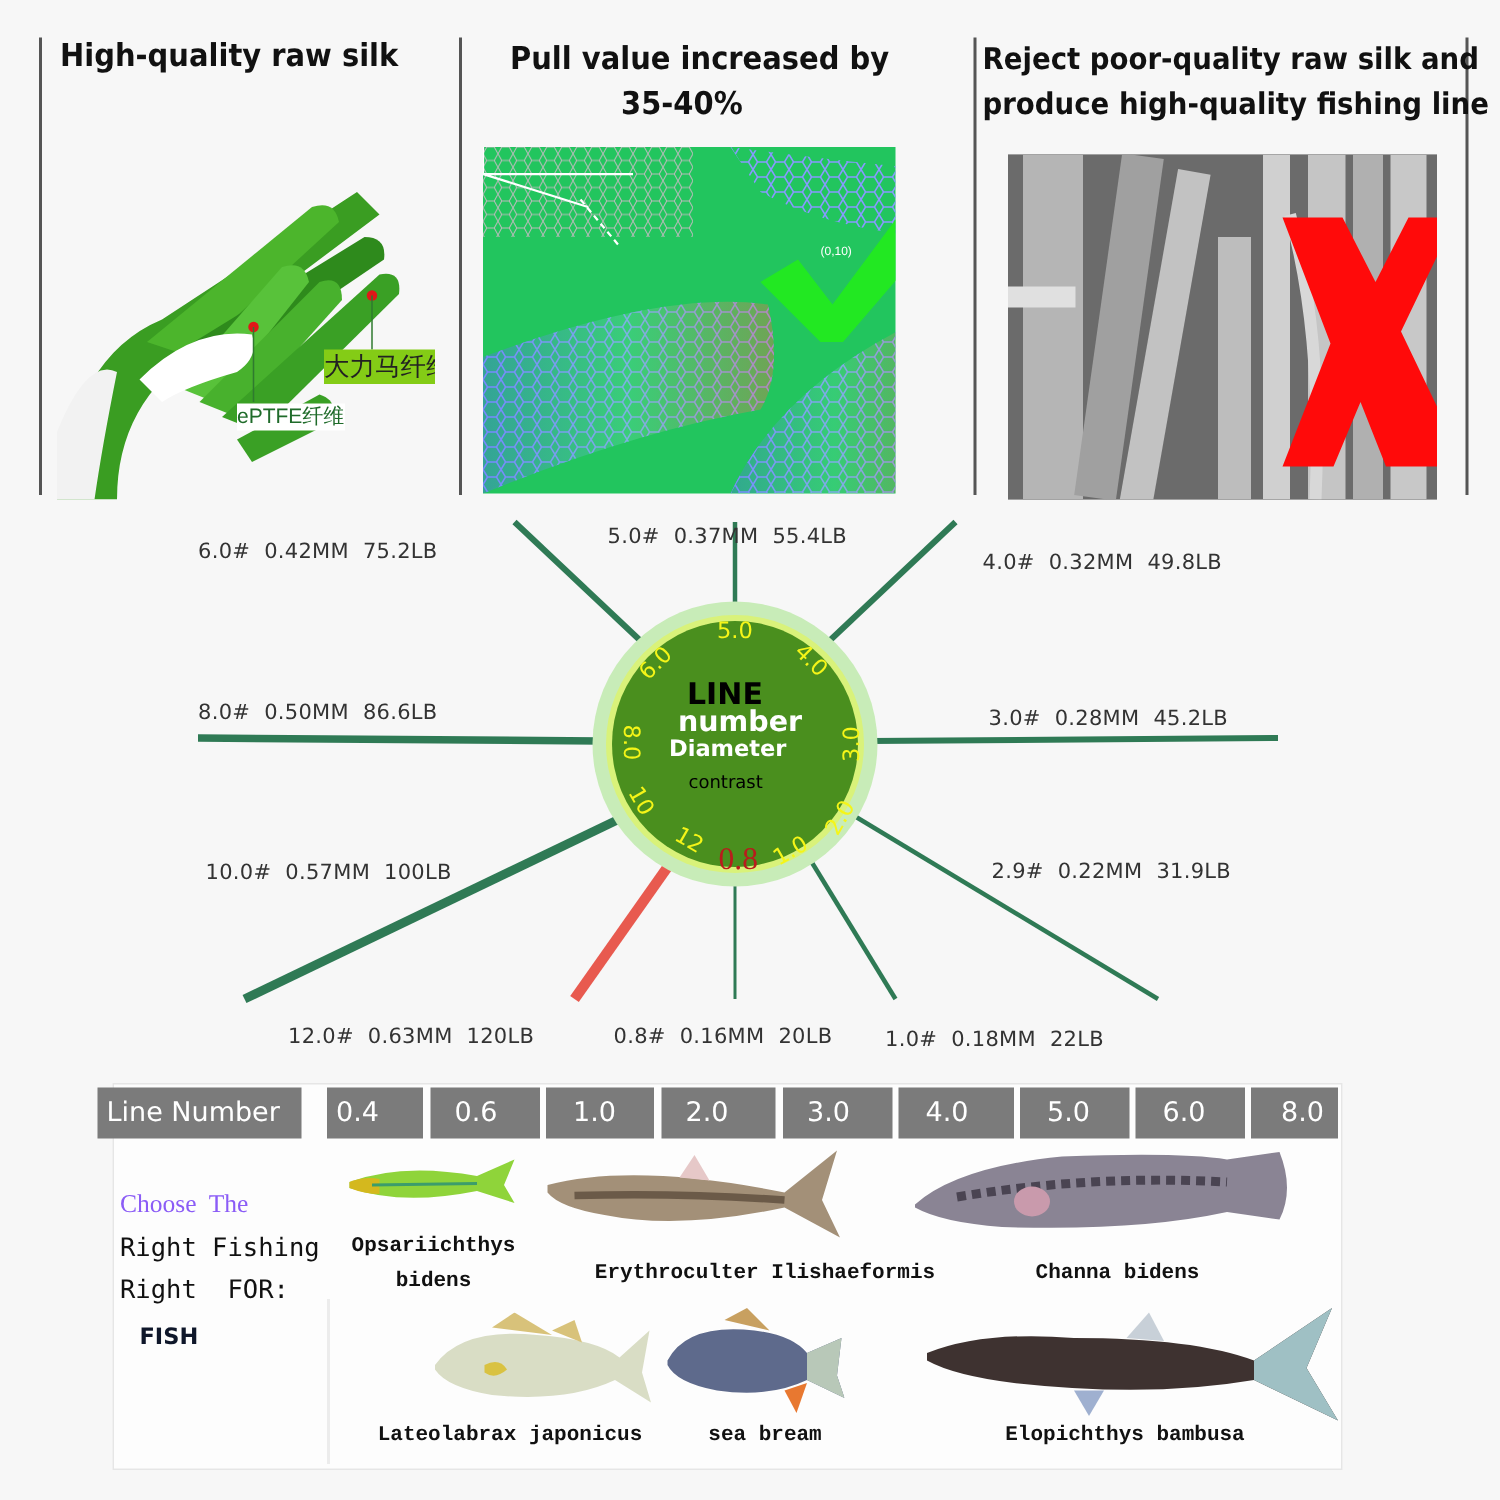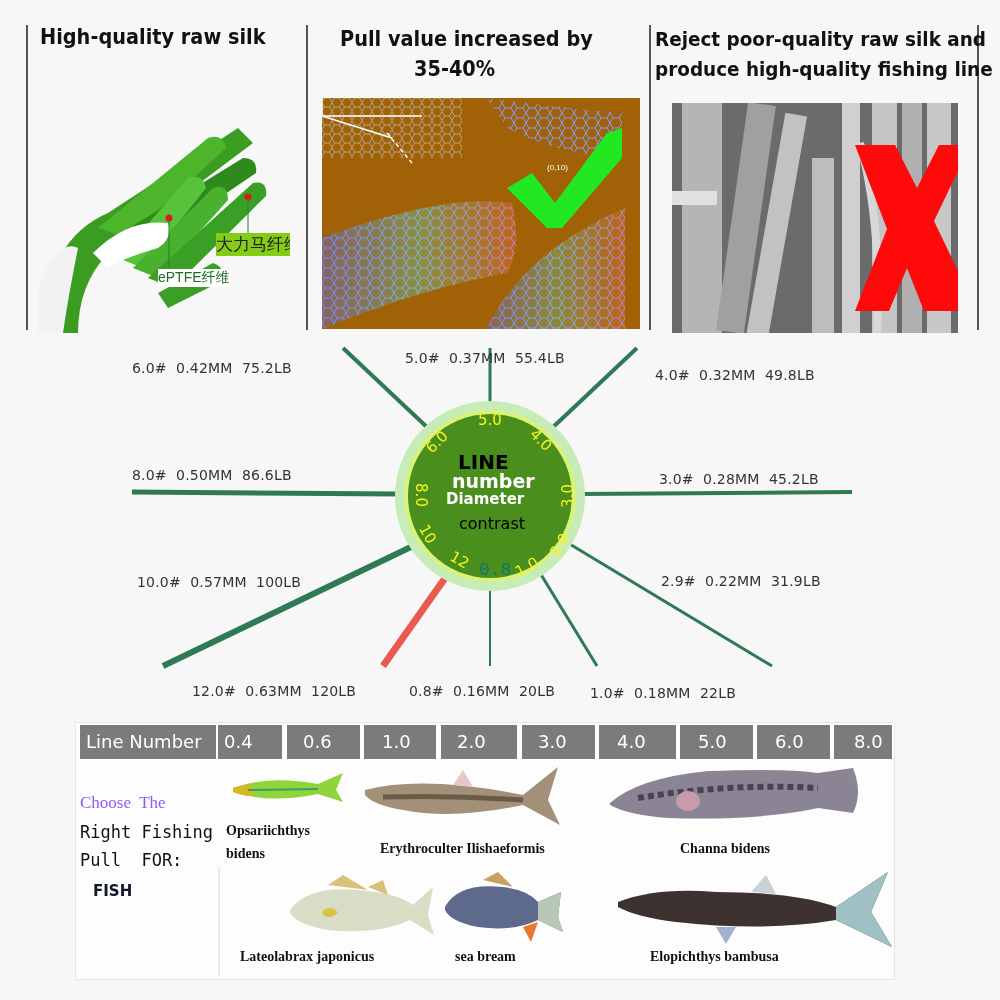--- a/index.html
+++ b/index.html
@@ -4,21 +4,21 @@
 <style>
   *{box-sizing:border-box;margin:0;padding:0}
   html,body{width:1000px;height:1000px;background:#f7f7f7;overflow:hidden}
   body{position:relative;font-family:"Liberation Sans",sans-serif;color:#222}
   .abs{position:absolute}
   .vline{position:absolute;width:2px;background:#555}
   .panel-title{position:absolute;font-family:"DejaVu Sans",sans-serif;font-weight:bold;color:#111;font-size:21px;line-height:30px;text-align:center;white-space:nowrap;transform:scaleX(0.92);transform-origin:left top}
   .photo{position:absolute;overflow:hidden}
   .spec{position:absolute;font-family:"DejaVu Sans",sans-serif;font-size:14px;color:#333;white-space:pre;letter-spacing:0.2px}
   .table-head{position:absolute;top:725px;height:34px;background:#7b7b7b;color:#fff;font-family:"DejaVu Sans",sans-serif;font-size:18px;line-height:34px;padding-left:6px;white-space:nowrap}
-  .fishlbl{position:absolute;font-family:Liberation Serif, serif;font-weight:bold;font-size:14px;color:#111;white-space:nowrap;text-align:left}
+  .fishlbl{position:absolute;font-family:Liberation Mono, monospace;font-weight:bold;font-size:14px;color:#111;white-space:nowrap;text-align:center}
   .fishcell{position:absolute;background:#fafafa;border:1px solid #ececec}
 </style>
 </head>
 <body>
 
 <div class="vline" style="left:26px;top:25px;height:305px"></div>
 <div class="vline" style="left:306px;top:25px;height:305px"></div>
 <div class="vline" style="left:649px;top:25px;height:305px"></div>
 <div class="vline" style="left:977px;top:25px;height:305px"></div>
 
@@ -36,21 +36,21 @@
   <circle cx="131" cy="100" r="3.5" fill="#e01818"></circle>
   <circle cx="210" cy="79" r="3.5" fill="#e01818"></circle>
   <line x1="131" y1="100" x2="131" y2="150" stroke="#2f7a2f" stroke-width="1"></line>
   <line x1="210" y1="79" x2="210" y2="115" stroke="#2f7a2f" stroke-width="1"></line>
 </svg>
 <div class="abs" style="left:216px;top:233px;font-size:17px;color:#222;width:74px;overflow:hidden;white-space:nowrap;background:#84cc16">大力马纤维</div>
 <div class="abs" style="left:158px;top:269px;font-size:14px;color:#1f6b2a;white-space:nowrap;background:#fff">ePTFE纤维</div>
 
 <div class="panel-title" style="left:340px;top:24px">Pull value increased by</div>
 <div class="panel-title" style="left:414px;top:54px">35-40%</div>
-<div class="photo" style="left:322px;top:98px;width:318px;height:231px;background:#a16207">
+<div class="photo" style="left:322px;top:98px;width:275px;height:231px;background:#22c55e">
   <svg width="303" height="231" viewBox="0 0 303 231">
     <defs>
       <pattern id="hex" width="12" height="10" patternUnits="userSpaceOnUse">
         <path d="M3 0 L9 0 L12 5 L9 10 L3 10 L0 5 Z" fill="none" stroke="#8899ff" stroke-width="1"></path>
       </pattern>
       <pattern id="hexw" width="10" height="9" patternUnits="userSpaceOnUse">
         <path d="M2.5 0 L7.5 0 L10 4.5 L7.5 9 L2.5 9 L0 4.5 Z" fill="none" stroke="#bbbbbb" stroke-width="0.7"></path>
       </pattern>
       <linearGradient id="tube" x1="0" x2="1" y1="0" y2="0">
         <stop offset="0" stop-color="#5566ff"></stop>
@@ -104,59 +104,59 @@
   </g>
   <line x1="450" y1="571" x2="383" y2="666" stroke="#e85a4f" stroke-width="7"></line>
   <circle cx="490" cy="496" r="95" fill="#c8ecb8"></circle>
   <circle cx="490" cy="496" r="86" fill="#d9f27a"></circle>
   <circle cx="490" cy="496" r="82" fill="#4a8f1e"></circle>
 </svg>
 
 <div class="abs" style="left:458px;top:450px;font-family:'DejaVu Sans',sans-serif;font-weight:bold;font-size:20px;color:#000">LINE</div>
 <div class="abs" style="left:452px;top:470px;font-family:'DejaVu Sans',sans-serif;font-weight:bold;font-size:19px;color:#fff">number</div>
 <div class="abs" style="left:446px;top:490px;font-family:'DejaVu Sans',sans-serif;font-weight:bold;font-size:15px;color:#fff">Diameter</div>
-<div class="abs" style="left:459px;top:514px;font-family:'DejaVu Sans',sans-serif;font-size:16px;color:#000">contrast</div>
+<div class="abs" style="left:459px;top:514px;font-family:'DejaVu Sans',sans-serif;font-size:12px;color:#000">contrast</div>
 
 <div class="abs" style="left:478px;top:411px;color:#f5f518;font-size:15px;font-family:'DejaVu Sans',sans-serif">5.0</div>
 <div class="abs" style="left:529px;top:431px;color:#f5f518;font-size:15px;font-family:'DejaVu Sans',sans-serif;transform:rotate(45deg)">4.0</div>
 <div class="abs" style="left:556px;top:487px;color:#f5f518;font-size:15px;font-family:'DejaVu Sans',sans-serif;transform:rotate(-90deg)">3.0</div>
 <div class="abs" style="left:548px;top:536px;color:#f5f518;font-size:15px;font-family:'DejaVu Sans',sans-serif;transform:rotate(-60deg)">2.0</div>
 <div class="abs" style="left:515px;top:558px;color:#f5f518;font-size:15px;font-family:'DejaVu Sans',sans-serif;transform:rotate(-30deg)">1.0</div>
-<div class="abs" style="left:479px;top:560px;color:#0f766e;font-size:18px;font-family:Liberation Mono, monospace">0.8</div>
+<div class="abs" style="left:479px;top:560px;color:#b91c1c;font-size:21px;font-family:Liberation Serif, serif">0.8</div>
 <div class="abs" style="left:450px;top:551px;color:#f5f518;font-size:15px;font-family:'DejaVu Sans',sans-serif;transform:rotate(30deg)">12</div>
 <div class="abs" style="left:418px;top:525px;color:#f5f518;font-size:15px;font-family:'DejaVu Sans',sans-serif;transform:rotate(60deg)">10</div>
 <div class="abs" style="left:409px;top:486px;color:#f5f518;font-size:15px;font-family:'DejaVu Sans',sans-serif;transform:rotate(90deg)">8.0</div>
 <div class="abs" style="left:425px;top:433px;color:#f5f518;font-size:15px;font-family:'DejaVu Sans',sans-serif;transform:rotate(-45deg)">6.0</div>
 
 <div class="spec" style="left:132px;top:360px">6.0#  0.42MM  75.2LB</div>
 <div class="spec" style="left:405px;top:350px">5.0#  0.37MM  55.4LB</div>
 <div class="spec" style="left:655px;top:367px">4.0#  0.32MM  49.8LB</div>
 <div class="spec" style="left:132px;top:467px">8.0#  0.50MM  86.6LB</div>
 <div class="spec" style="left:659px;top:471px">3.0#  0.28MM  45.2LB</div>
 <div class="spec" style="left:137px;top:574px">10.0#  0.57MM  100LB</div>
 <div class="spec" style="left:661px;top:573px">2.9#  0.22MM  31.9LB</div>
 <div class="spec" style="left:192px;top:683px">12.0#  0.63MM  120LB</div>
 <div class="spec" style="left:409px;top:683px">0.8#  0.16MM  20LB</div>
 <div class="spec" style="left:590px;top:685px">1.0#  0.18MM  22LB</div>
 
 <div class="abs" style="left:75px;top:722px;width:820px;height:258px;background:#fdfdfd;border:1px solid #e6e6e6"></div>
-<div class="table-head" style="left:80px;width:136px">Line Number</div>
+<div class="table-head" style="left:65px;width:136px">Line Number</div>
 <div class="table-head" style="left:218px;width:64px">0.4</div>
 <div class="table-head" style="left:287px;width:73px;padding-left:16px">0.6</div>
 <div class="table-head" style="left:364px;width:72px;padding-left:18px">1.0</div>
 <div class="table-head" style="left:441px;width:76px;padding-left:16px">2.0</div>
 <div class="table-head" style="left:522px;width:73px;padding-left:16px">3.0</div>
 <div class="table-head" style="left:599px;width:77px;padding-left:18px">4.0</div>
 <div class="table-head" style="left:680px;width:73px;padding-left:18px">5.0</div>
 <div class="table-head" style="left:757px;width:73px;padding-left:18px">6.0</div>
 <div class="table-head" style="left:834px;width:58px;padding-left:20px">8.0</div>
 
 <div class="abs" style="left:80px;top:793px;font-family:Liberation Serif, serif;font-size:17px;color:#8b5cf6;white-space:pre">Choose  The</div>
 <div class="abs" style="left:80px;top:822px;font-family:'DejaVu Sans Mono',monospace;font-size:17px;color:#111;white-space:pre">Right Fishing</div>
-<div class="abs" style="left:80px;top:850px;font-family:'DejaVu Sans Mono',monospace;font-size:17px;color:#111;white-space:pre">Pull  FOR:</div>
+<div class="abs" style="left:80px;top:850px;font-family:'DejaVu Sans Mono',monospace;font-size:17px;color:#111;white-space:pre">Right  FOR:</div>
 <div class="abs" style="left:93px;top:882px;font-family:'DejaVu Sans',sans-serif;font-weight:bold;font-size:15px;color:#0f172a">FISH</div>
 
 <svg class="abs" style="left:228px;top:770px" width="120" height="40" viewBox="0 0 120 40">
   <path d="M5 18 Q40 5 90 14 L115 3 L108 20 L115 32 L90 24 Q40 34 5 22 Z" fill="#8fd43a"></path>
   <path d="M5 18 Q15 14 25 16 L25 26 Q15 26 5 22 Z" fill="#d4b81e"></path>
   <path d="M20 20 L90 19" stroke="#3b9d6b" stroke-width="2"></path>
 </svg>
 <div class="fishlbl" style="left:226px;top:823px;width:126px">Opsariichthys</div>
 <div class="fishlbl" style="left:226px;top:846px;width:126px">bidens</div>
 

